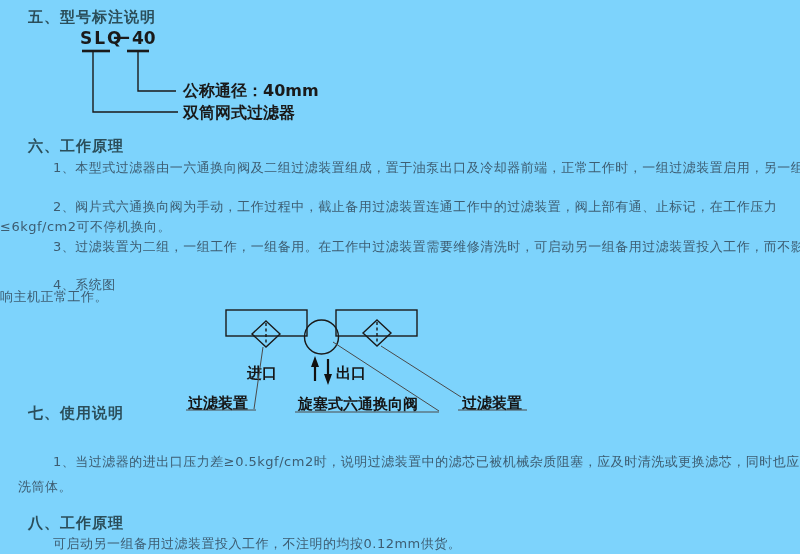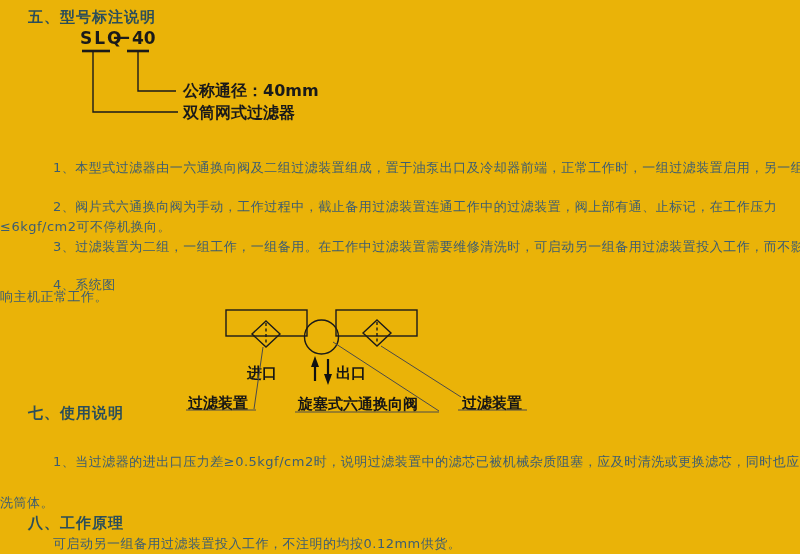--- a/index.html
+++ b/index.html
@@ -1,17 +1,17 @@
 <!DOCTYPE html>
 <html><head>
 <meta charset="utf-8">
 <style>
   html,body{margin:0;padding:0;background:#fff;}
   .page{
-    position:relative;width:800px;height:554px;background:#eab308;
+    position:relative;width:800px;height:554px;background:#7dd3fc;
     font-family:"DejaVu Sans",sans-serif;overflow:hidden;
   }
   .heading{
     position:absolute;left:28px;font-size:15px;font-weight:bold;
     color:#2b4e5a;white-space:nowrap;letter-spacing:1px;
   }
   .bodyline{
     position:absolute;font-size:13px;color:#3d5d72;white-space:nowrap;
     letter-spacing:0.5px;
   }
@@ -39,20 +39,21 @@
 
     <path class="dg-thick" d="M82,51 H110"></path>
     <path class="dg-line" d="M93,51 V112 H178"></path>
     <path class="dg-thick" d="M127,51 H149"></path>
     <path class="dg-line" d="M138,51 V91 H176"></path>
 
     <text x="183" y="96" class="model-text">公称通径：40mm</text>
     <text x="183" y="118" class="model-text">双筒网式过滤器</text>
   </svg>
 
+  <div class="heading" style="top:137px;">六、工作原理</div>
   <div class="bodyline ind" style="top:159px;">1、本型式过滤器由一六通换向阀及二组过滤装置组成，置于油泵出口及冷却器前端，正常工作时，一组过滤装置启用，另一组</div>
   <div class="bodyline ind" style="top:198px;text-align:right;">2、阀片式六通换向阀为手动，工作过程中，截止备用过滤装置连通工作中的过滤装置，阀上部有通、止标记，在工作压力</div>
   <div class="bodyline noind" style="top:218px;">≤6kgf/cm2可不停机换向。</div>
   <div class="bodyline ind" style="top:238px;">3、过滤装置为二组，一组工作，一组备用。在工作中过滤装置需要维修清洗时，可启动另一组备用过滤装置投入工作，而不影</div>
   <div class="bodyline noind" style="top:257px;margin-top:31px;">响主机正常工作。</div>
   <div class="bodyline ind" style="top:276px;">4、系统图</div>
 
   <svg style="left:0;top:296px;" width="560" height="125" viewBox="0 296 560 125">
 
     <rect x="226" y="310" width="81" height="26" class="dg-line" fill="#ffffff"></rect>
@@ -79,18 +80,18 @@
     <path class="leader" d="M381,346 L461,397"></path>
     <path class="leader" d="M458,410 H527"></path>
 
     <text x="188" y="408" class="dg-text">过滤装置</text>
     <text x="298" y="409" class="dg-text">旋塞式六通换向阀</text>
     <text x="462" y="408" class="dg-text">过滤装置</text>
   </svg>
 
   <div class="heading" style="top:404px;">七、使用说明</div>
   <div class="bodyline ind" style="top:453px;">1、当过滤器的进出口压力差≥0.5kgf/cm2时，说明过滤装置中的滤芯已被机械杂质阻塞，应及时清洗或更换滤芯，同时也应清</div>
-  <div class="bodyline noind" style="top:494px;">洗筒体。</div>
+  <div class="bodyline noind" style="top:478px;padding-left:18px;">洗筒体。</div>
 
   <div class="heading" style="top:514px;">八、工作原理</div>
   <div class="bodyline ind" style="top:535px;">可启动另一组备用过滤装置投入工作，不注明的均按0.12mm供货。</div>
 
 </div>
 
 </body></html>

